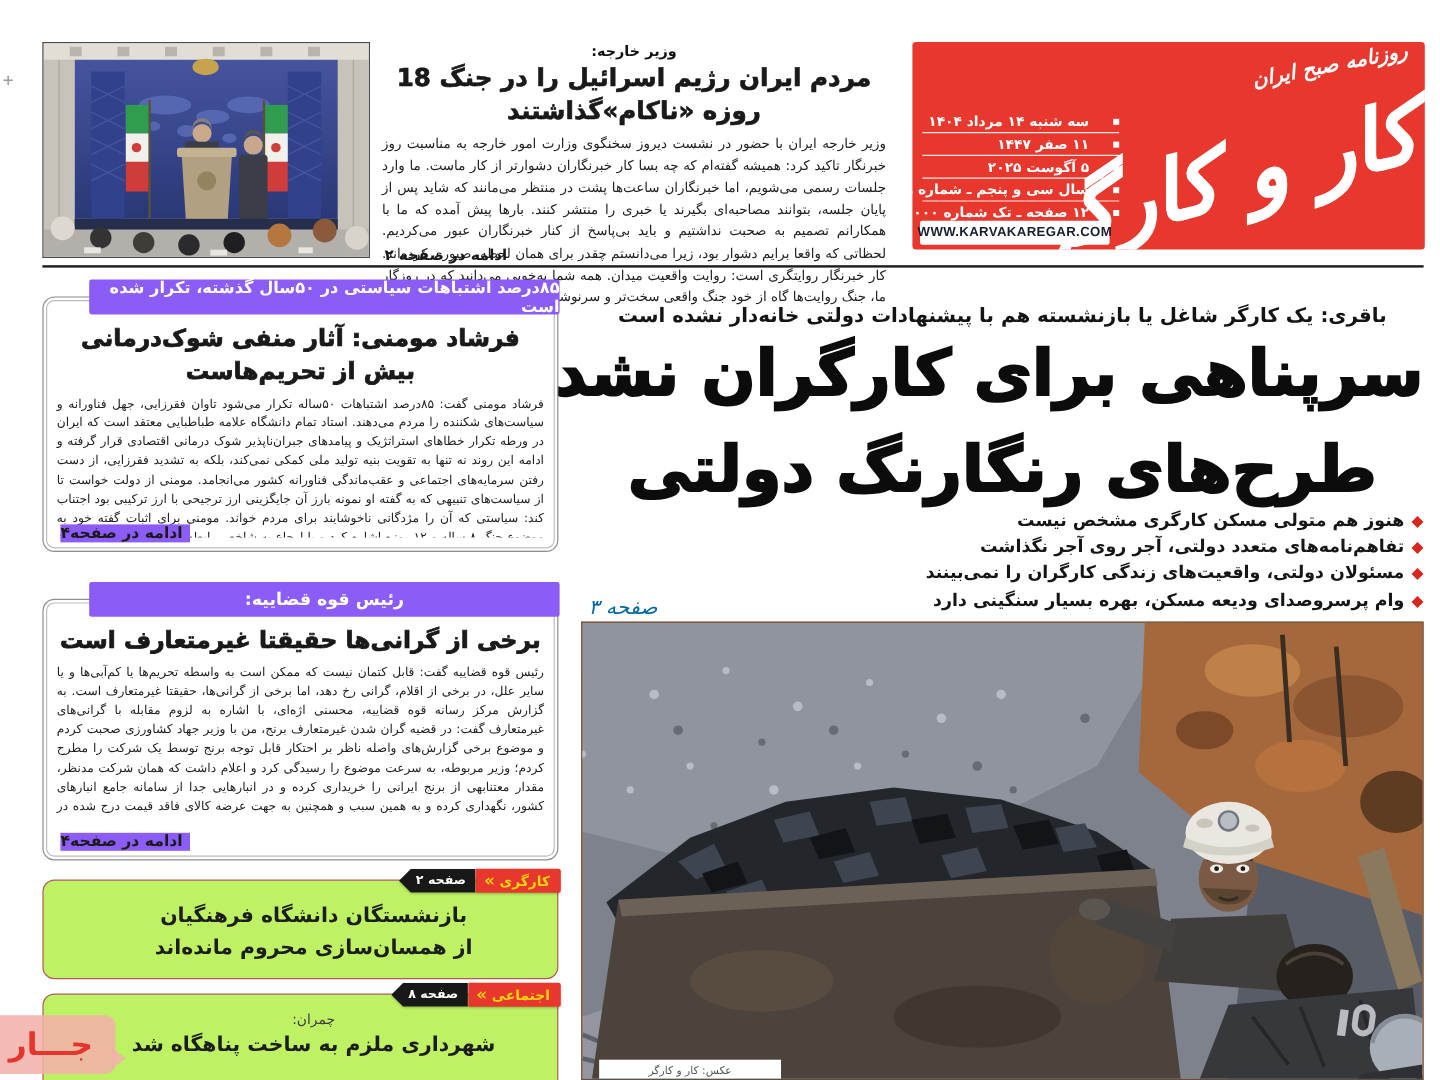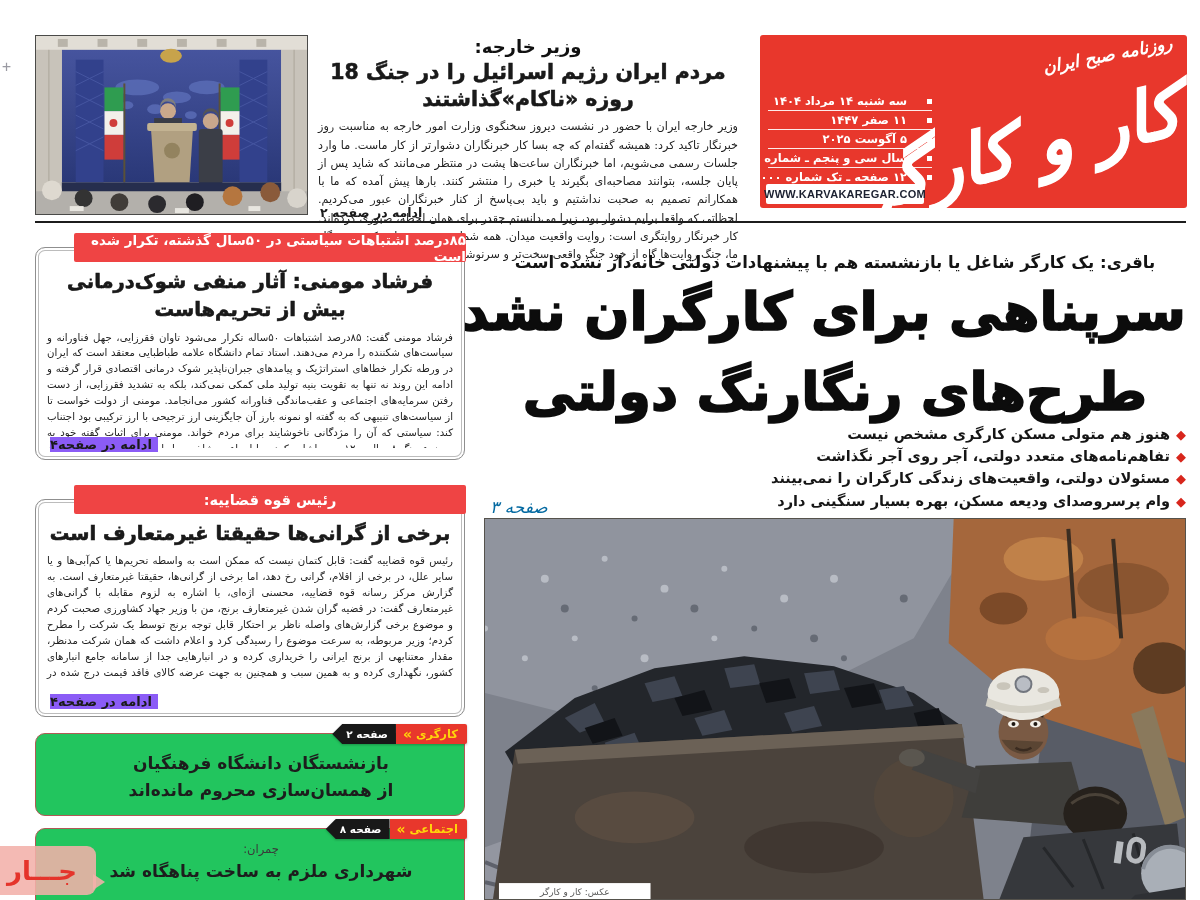--- a/index.html
+++ b/index.html
@@ -6,21 +6,21 @@
   #page{
     position:relative;width:1200px;height:900px;margin:0 auto;
     background:#fff;overflow:hidden;
     font-family:"DejaVu Sans",sans-serif;color:#1a1a1a;direction:rtl;
   }
   
   .top-photo{position:absolute;left:35px;top:35px;width:273px;height:180px;border:1px solid #4a4a48;box-sizing:border-box;background:#cfccc5;}
   .top-photo svg{display:block;width:100%;height:100%;}
   
   .top-article{position:absolute;left:318px;top:36px;width:420px;height:182px;}
-  .top-article .kicker{text-align:center;font-size:18px;font-weight:bold;color:#111;}
+  .top-article .kicker{text-align:center;font-size:12px;font-weight:bold;color:#111;}
   .top-article .headline{text-align:center;font-size:20.5px;font-weight:bold;line-height:1.3;margin-top:2px;-webkit-text-stroke:.5px #111;}
   .top-article .body{font-size:11.2px;line-height:1.63;text-align:justify;margin-top:6px;color:#222;}
   .top-article .cont{position:absolute;bottom:-2px;left:2px;font-size:12.5px;font-weight:bold;}
   
   .masthead{position:absolute;left:760px;top:35px;width:427px;height:173px;background:#e8372c;border-radius:3px;color:#fff;overflow:hidden;}
   .masthead .tagline{position:absolute;right:14px;top:10px;font-size:17px;font-weight:bold;transform:rotate(-11deg);font-style:italic;}
   .masthead .logo{position:absolute;right:18px;top:34px;font-size:70px;font-weight:bold;font-style:italic;transform:rotate(-14deg);transform-origin:right top;white-space:nowrap;-webkit-text-stroke:1px #fff;}
   .masthead .dates{position:absolute;left:8px;top:57px;width:164px;}
   .masthead .date-row{display:flex;align-items:center;justify-content:flex-start;gap:20px;height:18px;border-bottom:1px solid rgba(255,255,255,.9);font-size:11.5px;font-weight:bold;white-space:nowrap;}
   .masthead .date-row:last-child{border-bottom:none;}
@@ -34,32 +34,32 @@
   .lead .headline{text-align:center;font-size:53px;font-weight:bold;line-height:1.5;margin-top:0;color:#0c0c0c;-webkit-text-stroke:1.7px #0c0c0c;white-space:nowrap;}
   .lead .bullets{position:absolute;right:0;top:197px;text-align:right;}
   .lead .bullet-row{display:flex;flex-direction:row;justify-content:flex-start;gap:6px;margin-bottom:4px;font-size:14.5px;font-weight:bold;color:#161616;}
   .lead .diamond{color:#d8261c;font-size:13px;line-height:1.4;}
   .lead .page-ref{position:absolute;left:6px;top:268px;font-size:17px;font-style:italic;color:#0369a1;}
   
   .miner-photo{position:absolute;left:484px;top:518px;width:702px;height:382px;border:1px solid #55524c;box-sizing:border-box;background:#f97316;}
   .miner-photo svg{display:block;width:100%;height:100%;}
   
   .news-box{position:absolute;left:35px;width:430px;background:#fff;border:1px solid #8f8f8f;border-radius:10px;box-shadow:inset 0 0 0 2px #fff,inset 0 0 0 3px #bcbcbc;box-sizing:border-box;}
-  .red-label{position:absolute;top:-15px;right:-2px;width:392px;height:29px;background:#ef4444;color:#fff;font-weight:bold;display:flex;align-items:center;justify-content:center;border-radius:2px;z-index:3;}
+  .red-label{position:absolute;top:-15px;right:-2px;width:392px;height:29px;background:#8b5cf6;color:#fff;font-weight:bold;display:flex;align-items:center;justify-content:center;border-radius:2px;z-index:3;}
   .box1{top:247px;height:213px;}
   .box1 .red-label{font-size:13.5px;}
   .box2{top:499px;height:218px;}
   .box2 .red-label{font-size:14.5px;}
   .news-box .hl2{margin-top:20px;text-align:center;font-size:19.5px;font-weight:bold;line-height:1.45;-webkit-text-stroke:.6px #111;}
   .news-box .body{padding:0 11px;margin-top:5px;font-size:10.2px;line-height:1.56;text-align:justify;color:#222;overflow:hidden;}
   .box1 .body{height:118px;}
   .box2 .body{height:128px;}
   .news-box .cont{position:absolute;bottom:7px;left:14px;font-size:13px;font-weight:bold;background:#8b5cf6;padding-right:6px;}
   
-  .teaser{position:absolute;left:35px;width:430px;background:#22c55e;border:1px solid #b05a55;border-radius:10px;box-sizing:border-box;padding-left:22px;}
+  .teaser{position:absolute;left:35px;width:430px;background:#bef264;border:1px solid #b05a55;border-radius:10px;box-sizing:border-box;padding-left:22px;}
   .tz1{top:733px;height:83px;}
   .tz2{top:828px;height:95px;}
   .tag{position:absolute;top:-10px;right:-3px;height:20px;display:flex;direction:ltr;z-index:3;filter:drop-shadow(0 1px 1px rgba(0,0,0,.25));}
   .tag .pent{background:#181818;color:#fff;font-size:10.5px;font-weight:bold;display:flex;align-items:center;padding:0 8px 0 14px;clip-path:polygon(0 50%,10px 0,100% 0,100% 100%,10px 100%);}
   .tag .redseg{background:#e8372c;display:flex;align-items:center;gap:4px;padding:0 9px 0 7px;border-radius:0 2px 2px 0;}
   .tag .chev{color:#ffd60a;font-size:14px;font-weight:bold;line-height:1;}
   .tag .sect{color:#ffd60a;font-size:11.5px;font-weight:bold;}
   .teaser .t-kicker{text-align:center;font-size:11.5px;color:#3a3a3a;margin-top:13px;}
   .teaser .t-hl{text-align:center;font-size:17px;font-weight:bold;line-height:1.6;color:#1d1d1d;}
   .tz1 .t-hl{margin-top:16px;}

